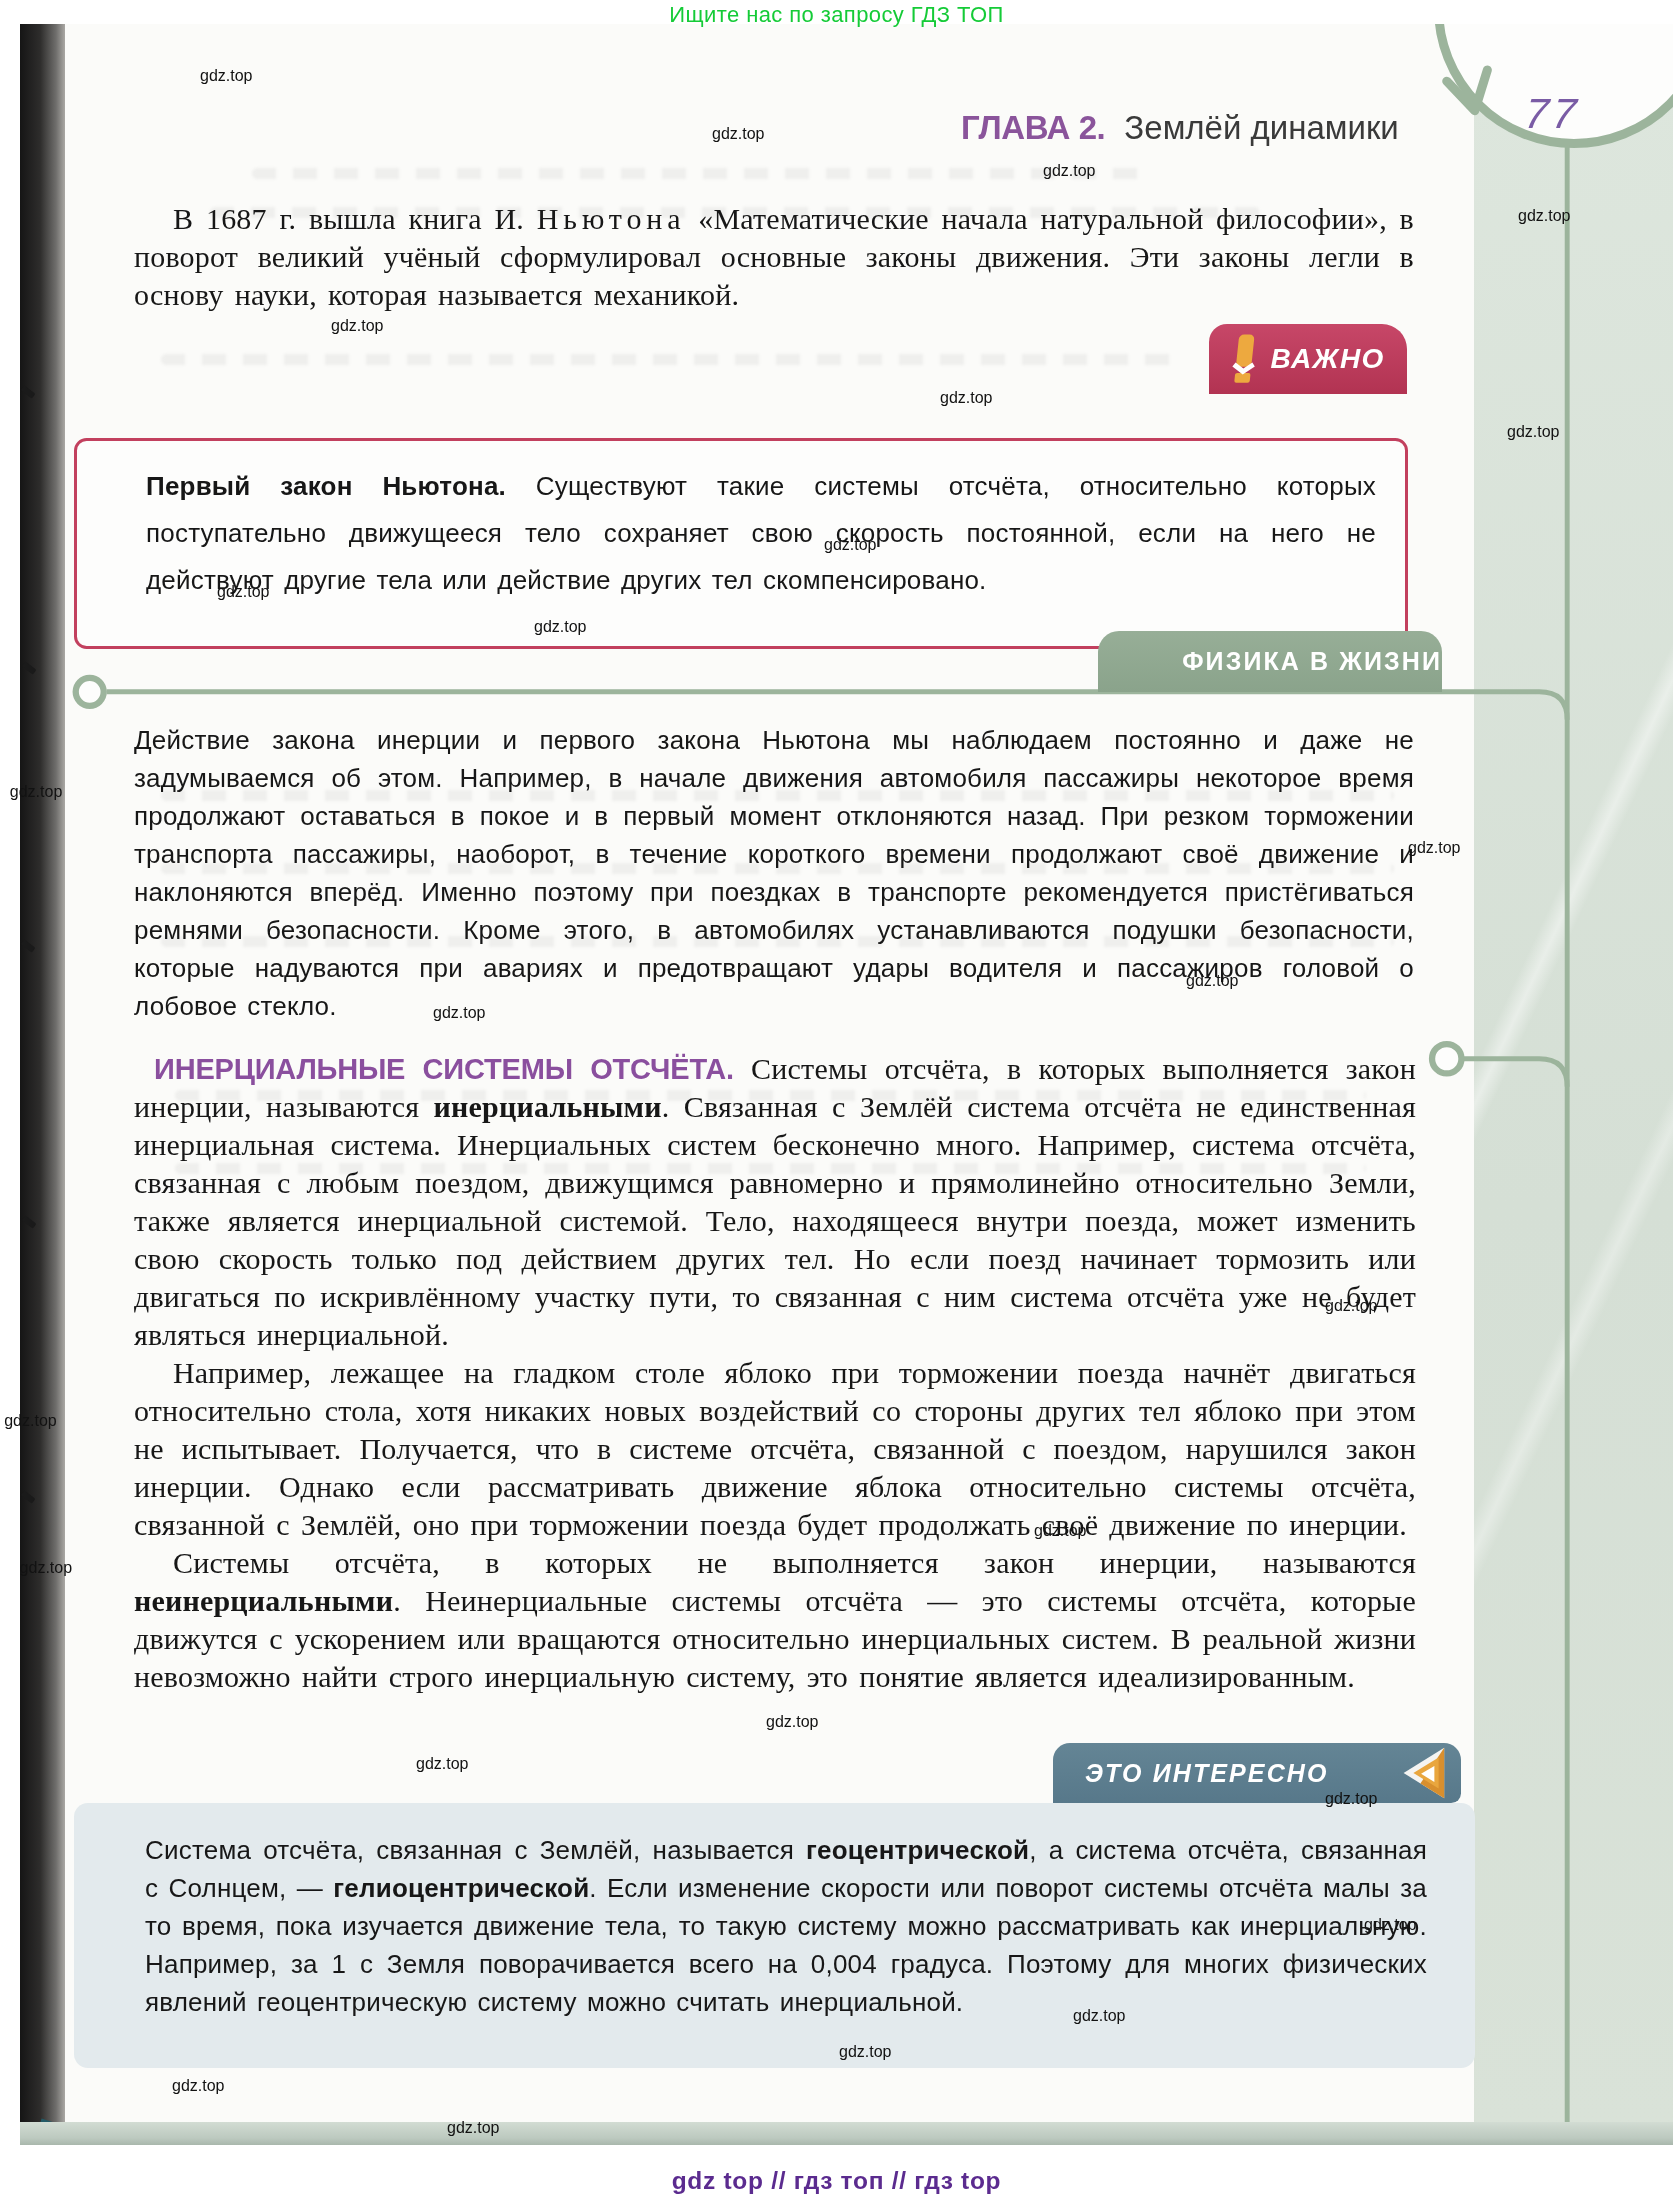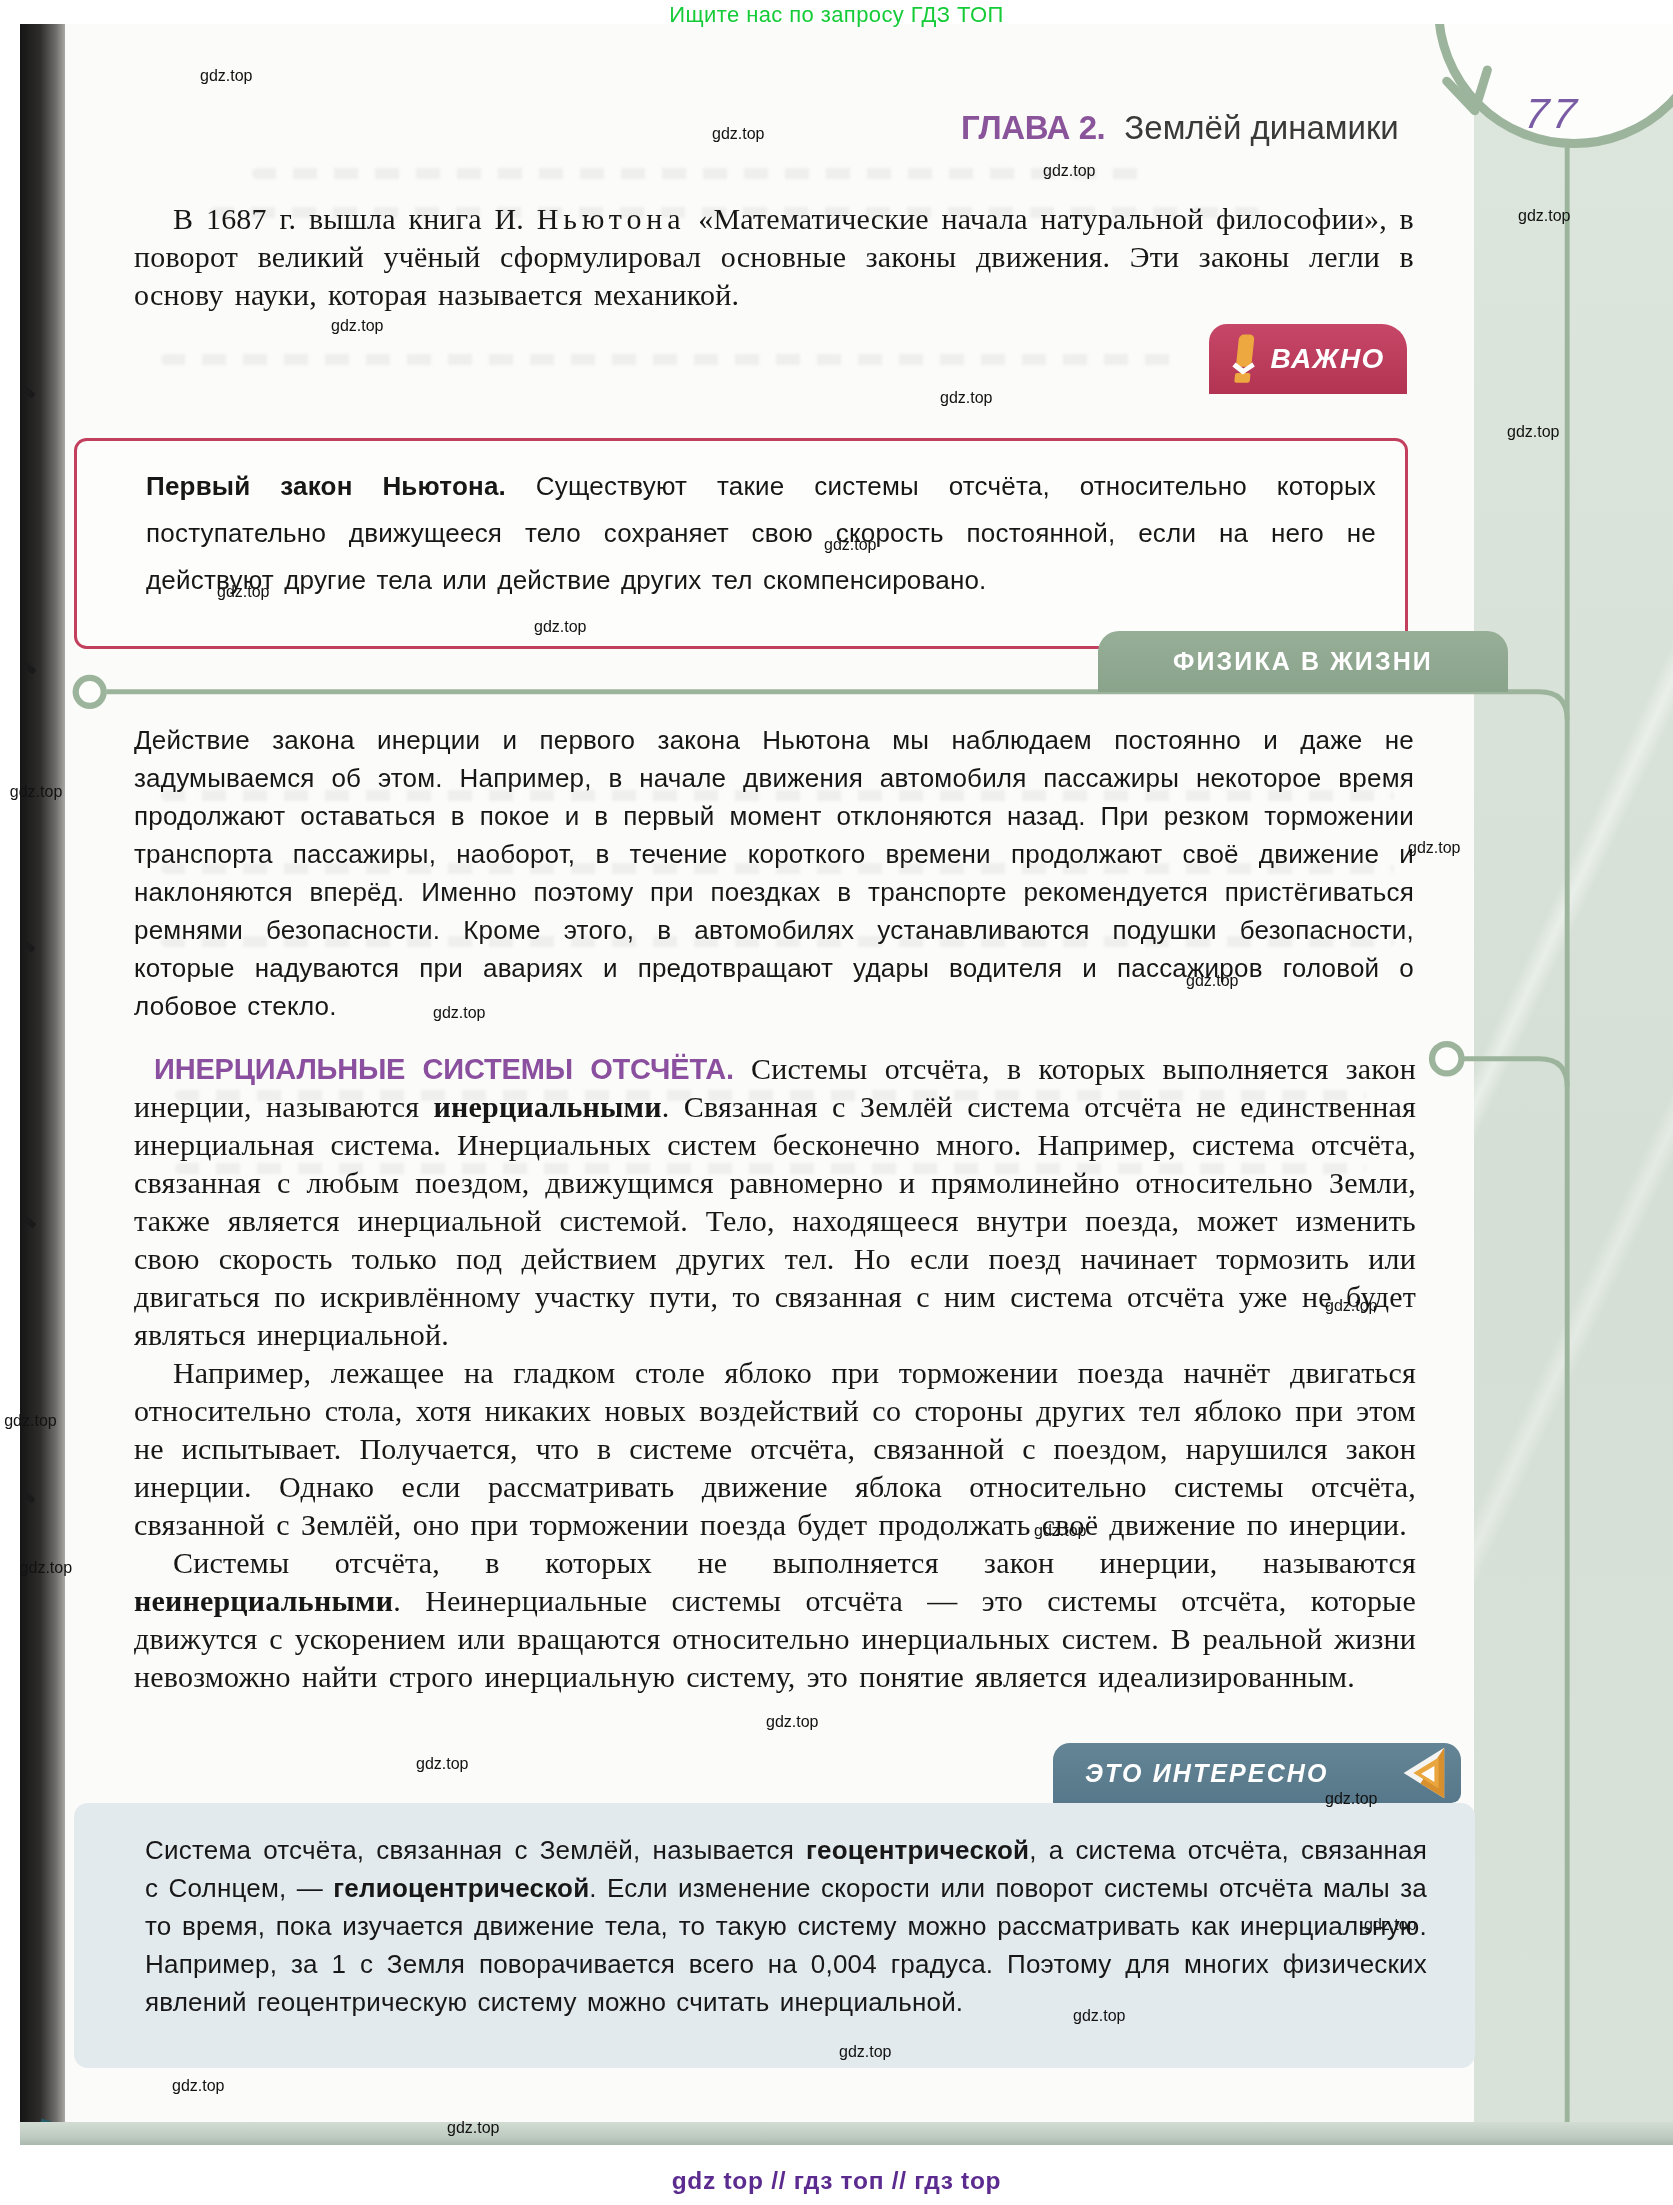--- a/index.html
+++ b/index.html
@@ -62,23 +62,23 @@
   .important-box{position:absolute; left:74px; top:390px; width:1334px; height:211px; box-sizing:border-box;
     border:3.5px solid #c2405e; border-radius:12.6px; background:#fdfdfc; z-index:15;margin-top:48px;}
   .important-text{position:absolute; left:69px; right:29px; top:22.4px; text-align:justify;
     font-size:26px; line-height:47px; letter-spacing:0.2px; word-spacing:2.8px; color:#171717;}
   .badge-important{position:absolute; left:1209px; top:324px; width:198px; height:70px; z-index:16;
     background:linear-gradient(180deg,#c74768 0%,#b23352 100%);
     border-radius:18px 25px 0 0; display:flex; align-items:center; justify-content:center; gap:11.2px;font-style:italic;}
   .badge-important .lbl{color:#fff; font-weight:700; font-size:28px; letter-spacing:1.4px;}
 
   
-  .badge-physics{position:absolute; left:1098px; top:631px; width:410px; height:61px; z-index:16;
+  .badge-physics{position:absolute; left:1098px; top:631px; width:344px; height:61px; z-index:16;
     background:linear-gradient(180deg,#97ae97,#8aa38b); border-radius:21px 21px 0 0;
-    display:flex; align-items:center; justify-content:center;}
+    display:flex; align-items:center; justify-content:flex-end;}
   .badge-physics .lbl{color:#fff; font-weight:700; font-size:25px; letter-spacing:2.1px;}
 
   
   .interesting-box{position:absolute; left:74px; top:1803px; width:1401px; height:265px; box-sizing:border-box;
     background:#e3eaed; border-radius:14px; z-index:14;}
   .interesting-text{position:absolute; left:71px; right:48px; top:28px; text-align:justify;
     font-size:26px; line-height:38px; letter-spacing:0.2px; word-spacing:2.8px; color:#171717;}
   .badge-interesting{position:absolute; left:1053px; top:1743px; width:408px; height:60px; z-index:16;
     background:linear-gradient(180deg,#648595,#57788a); border-radius:17px 17px 9.8px 0;
     display:flex; align-items:center; justify-content:flex-start; padding-left:32px; box-sizing:border-box; gap:18px;}

